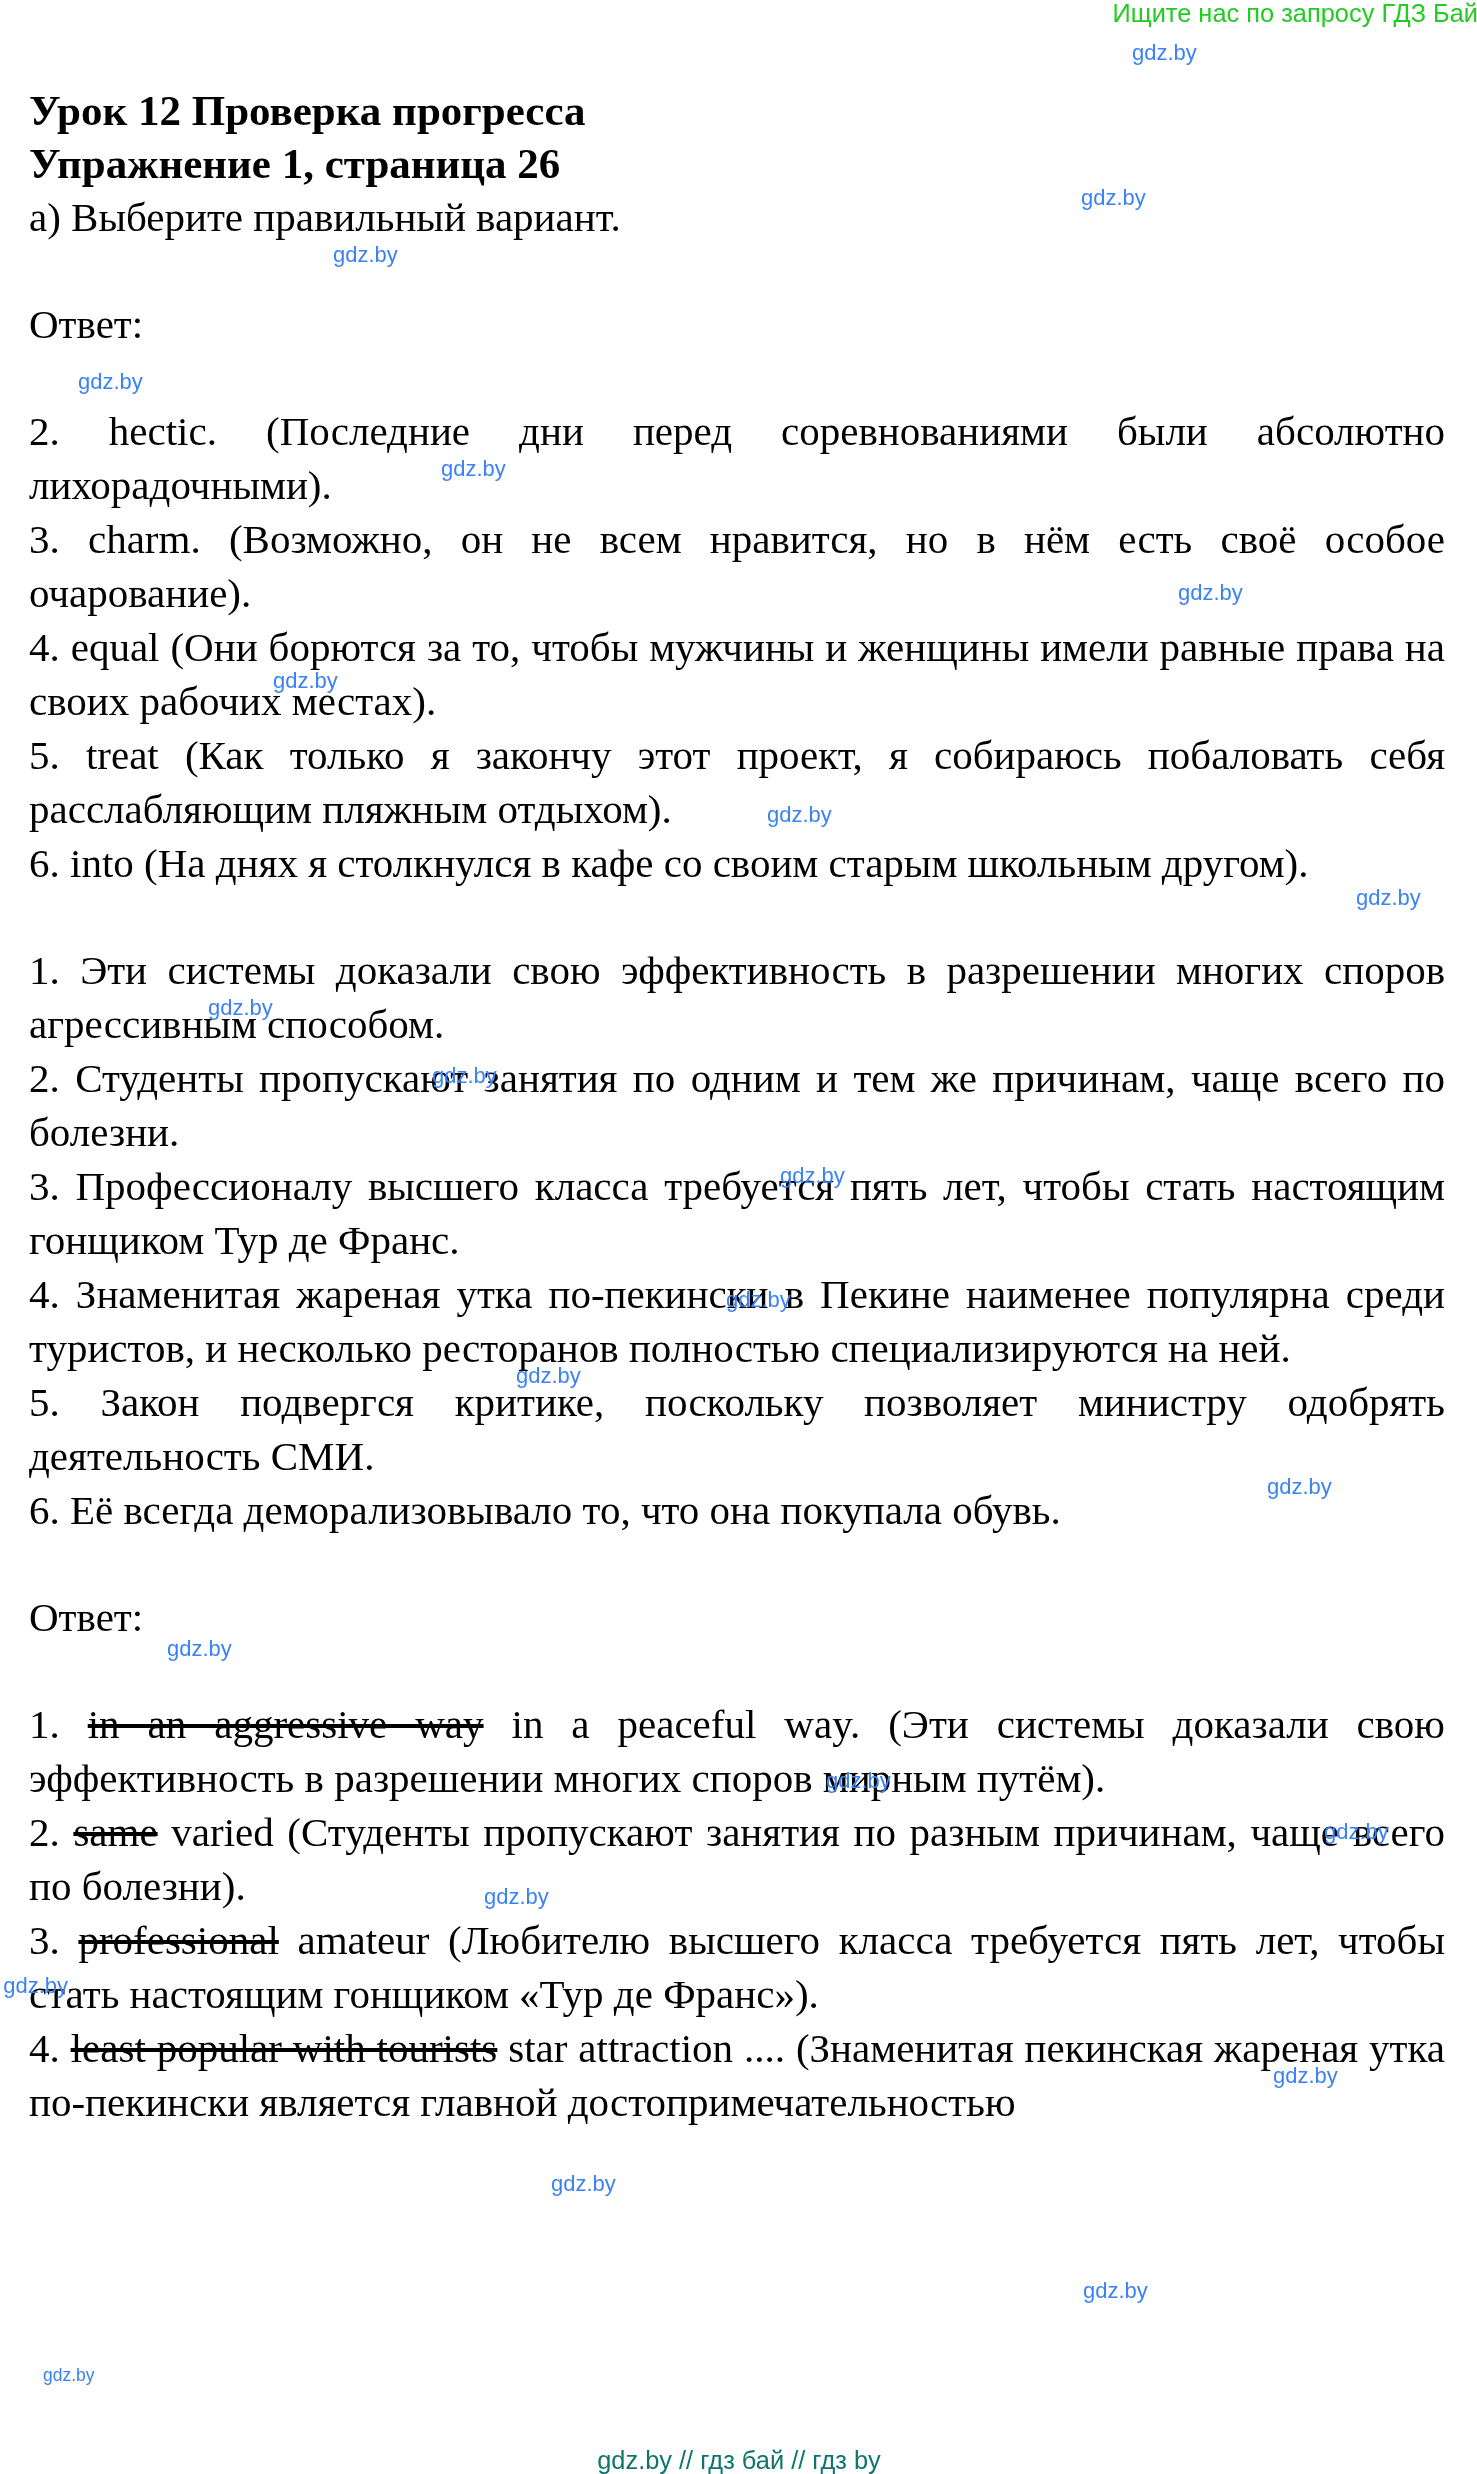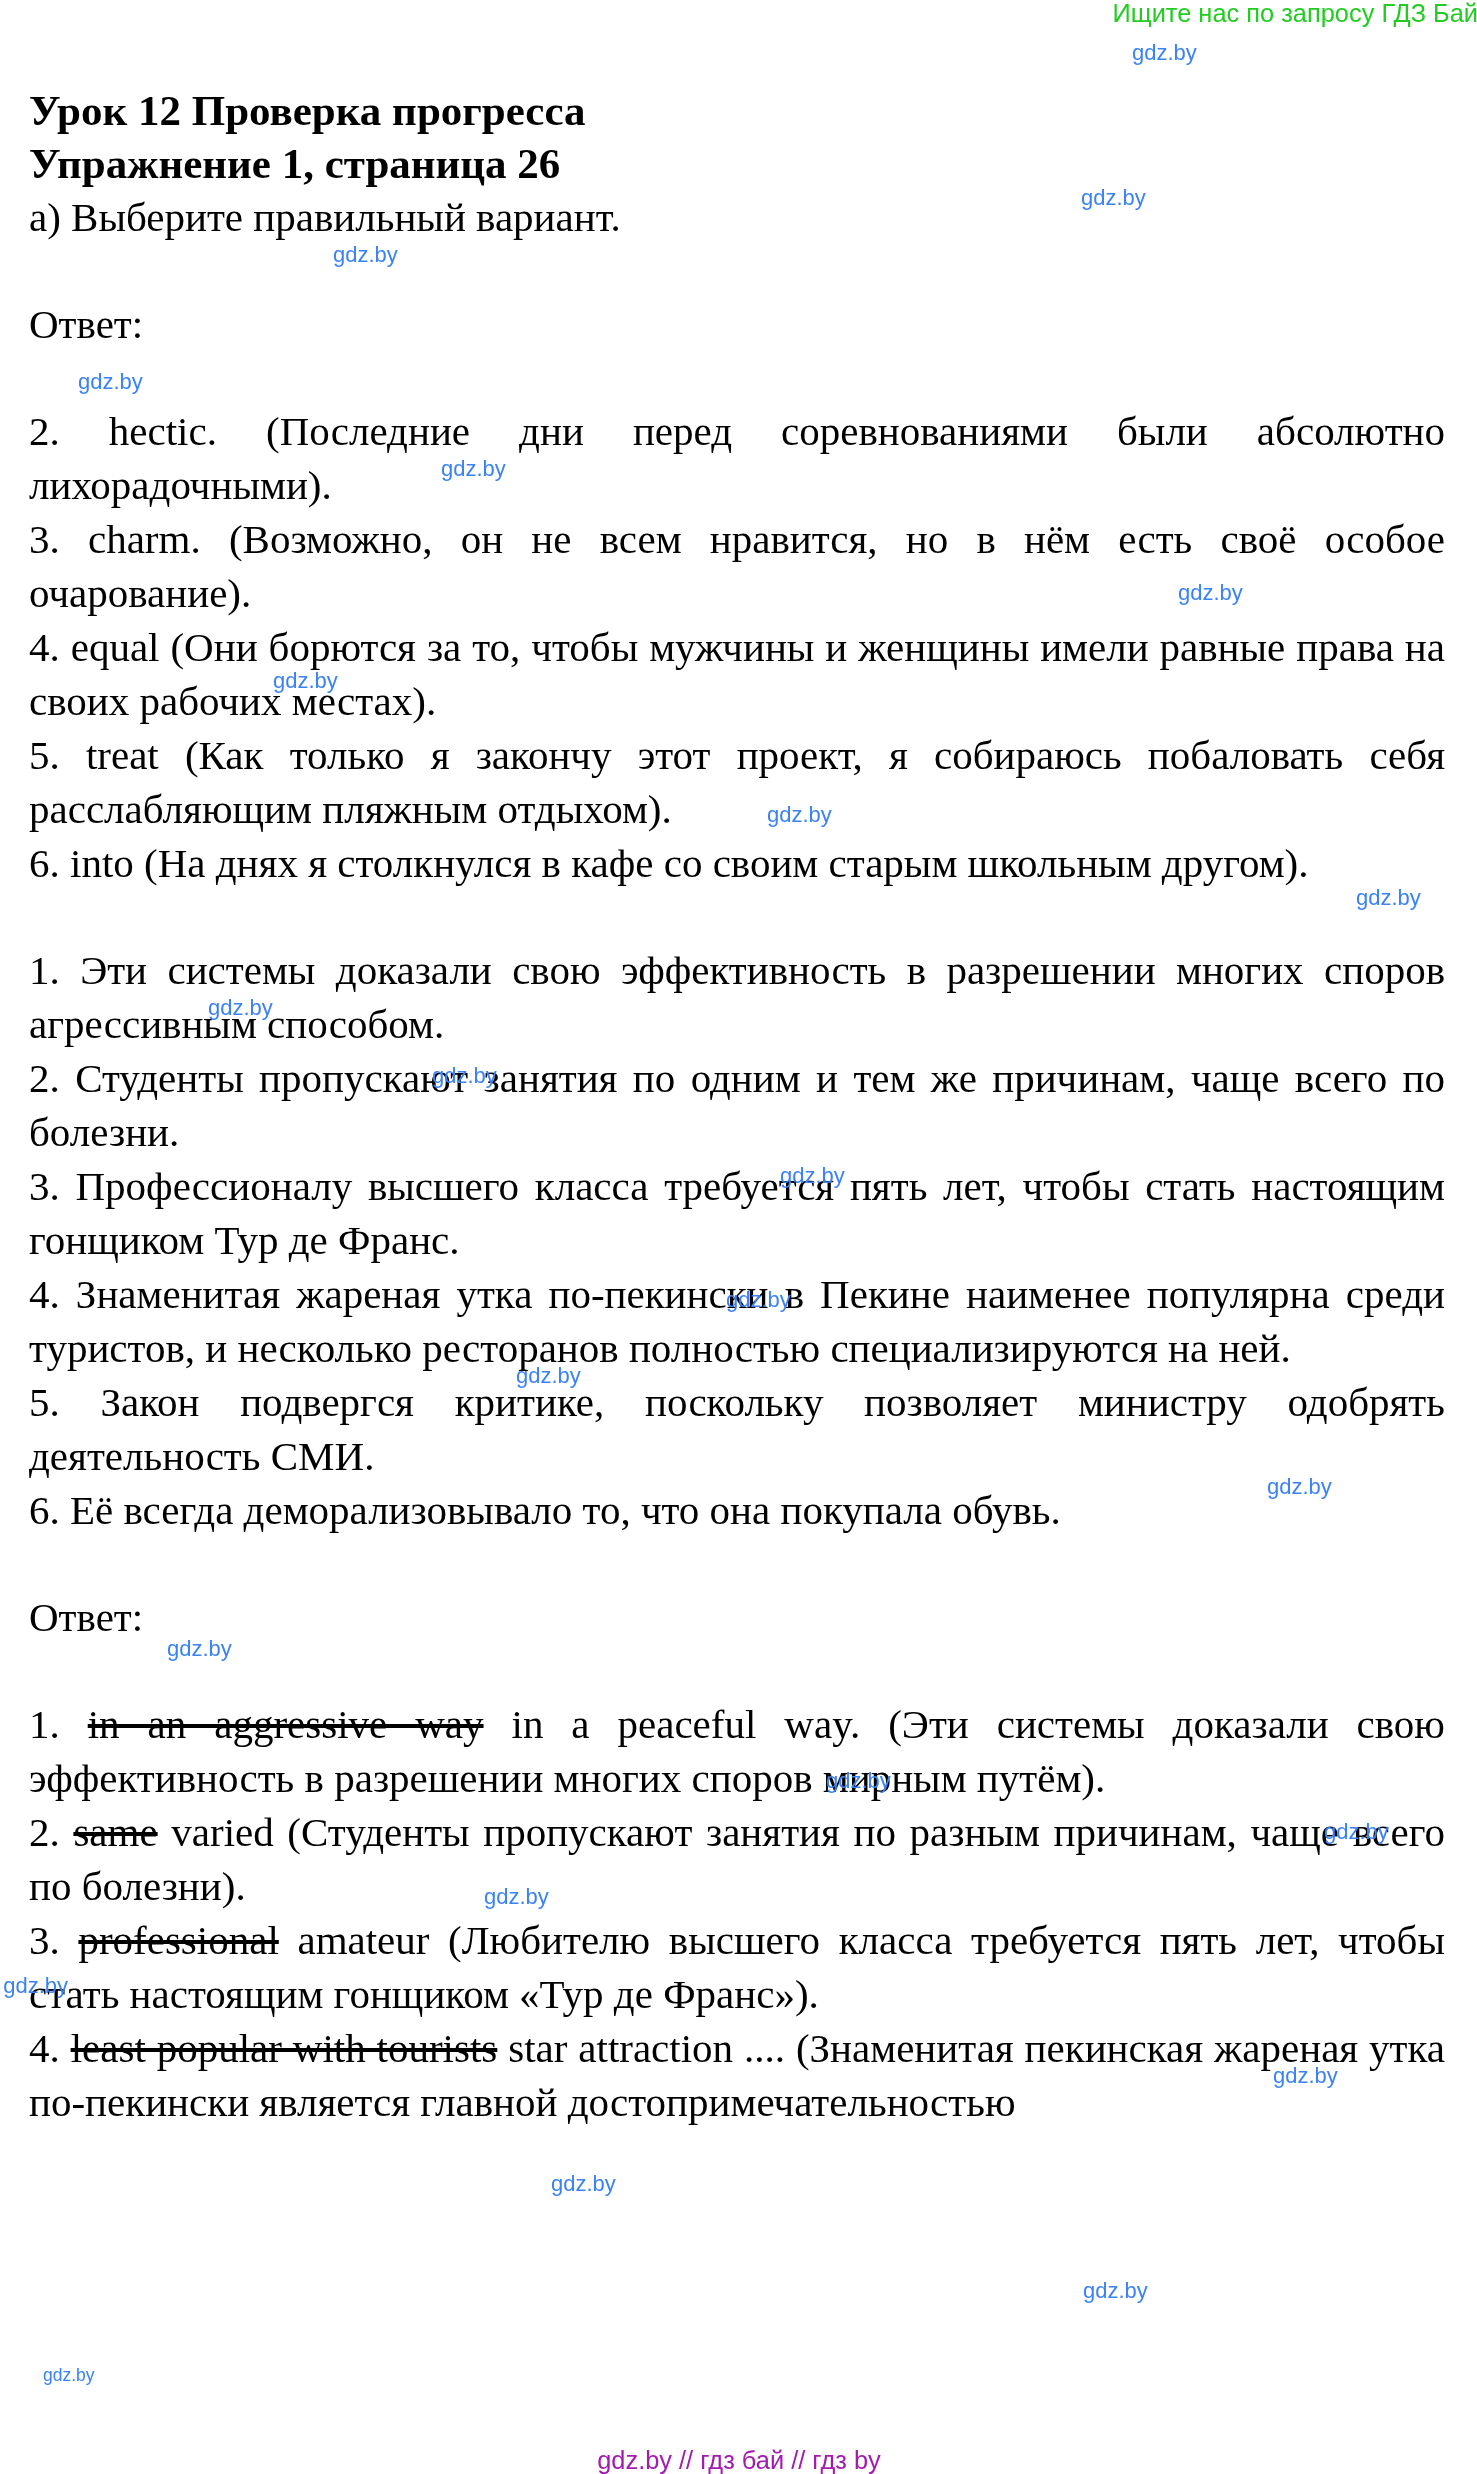--- a/index.html
+++ b/index.html
@@ -1,21 +1,21 @@
 <!DOCTYPE html>
 <html style="font-size:12.7px"><head>
 <meta charset="utf-8">
 <style>
   html, body { margin:0; padding:0; background:#ffffff; }
   body { width:1478px; height:2475px; position:relative; overflow:hidden;
          font-family:"Liberation Serif", serif; color:#000; }
   .banner { position:absolute; top:0; left:0; width:1478px; text-align:right;
             font-family:"Liberation Sans", sans-serif; font-size:25.4px; color:#22cc22; line-height:27px; }
   .footer { position:absolute; top:2447px; left:0; width:1478px; text-align:center;
-            font-family:"Liberation Sans", sans-serif; font-size:25.4px; color:#a21caf; line-height:27px; }
+            font-family:"Liberation Sans", sans-serif; font-size:25.4px; color:#0f766e; line-height:27px; }
   .wm { position:absolute; font-family:"Liberation Sans", sans-serif; font-size:22px; color:#3b82f6; line-height:24px; }
   .content { position:absolute; left:29px; top:84px; width:1416px; }
   .h { font-weight:bold; font-size:43px; line-height:53px; }
   .p { font-size:41px; line-height:54px; text-align:justify; }
   .gap { height:53px; }
   .strike { text-decoration:line-through; }
   .bold { font-weight:normal; }
 </style>
 </head>
 <body>

